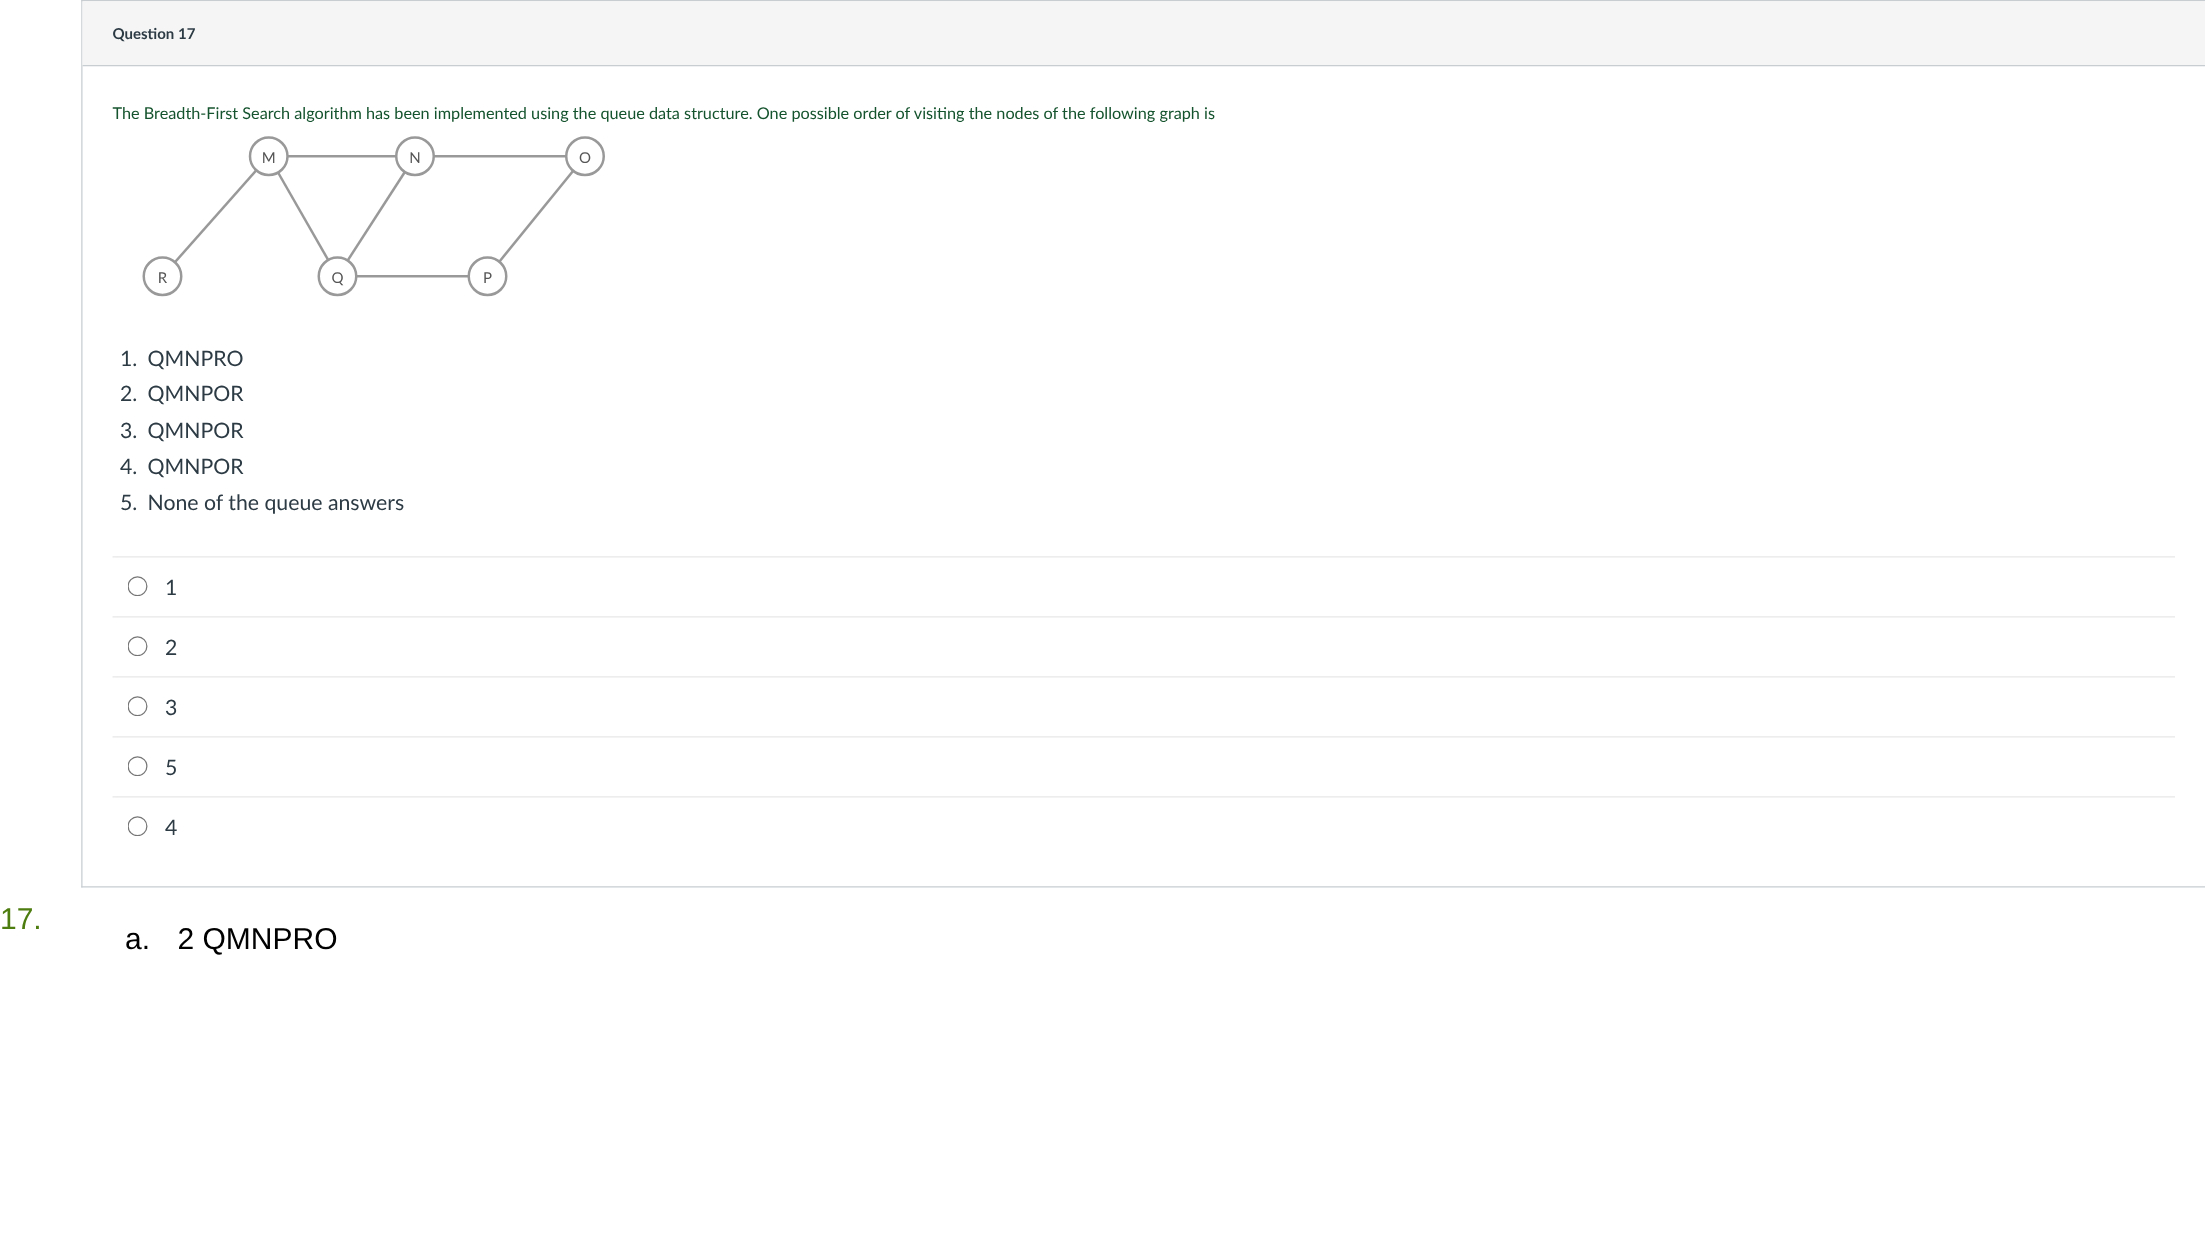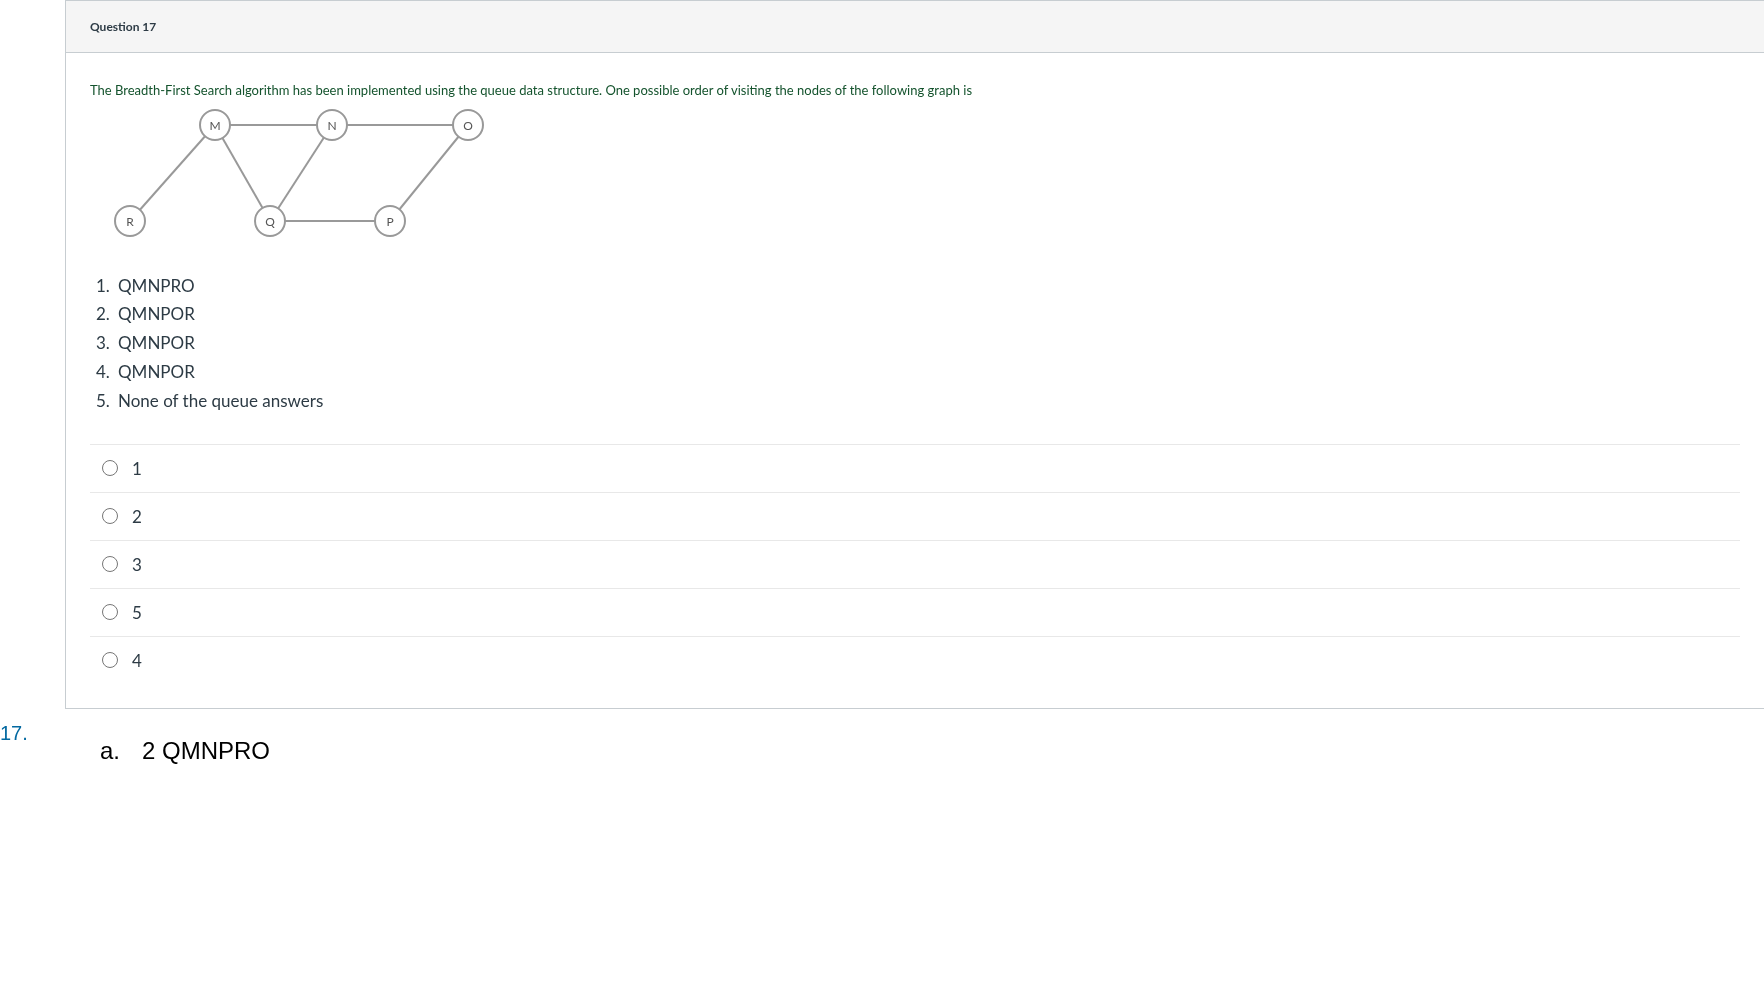--- a/index.html
+++ b/index.html
@@ -11,23 +11,23 @@
       font-family: 'Lato', 'Helvetica Neue', Arial, sans-serif;
       background: #ffffff;
       color: #2d3b45;
       font-size: 16px;
       position: relative;
     }
     .question-number-outer {
       position: absolute;
       left: 0;
       top: 722px;
-      font-size: 20px;
+      font-size: 24px;
       font-family: Arial, sans-serif;
-      color: #0369a1;
+      color: #4d7c0f;
     }
     .question-card {
       margin-left: 65px;
       border: 1px solid #c7cdd1;
       border-right: none;
       background: #fff;
     }
     .question-header {
       background: #f5f5f5;
       border-bottom: 1px solid #c7cdd1;

